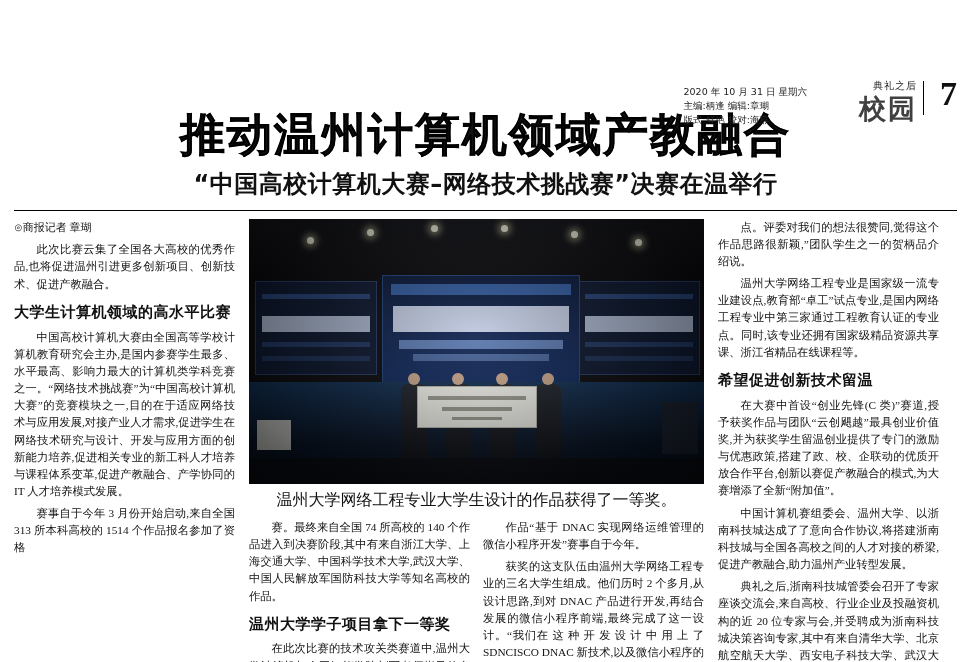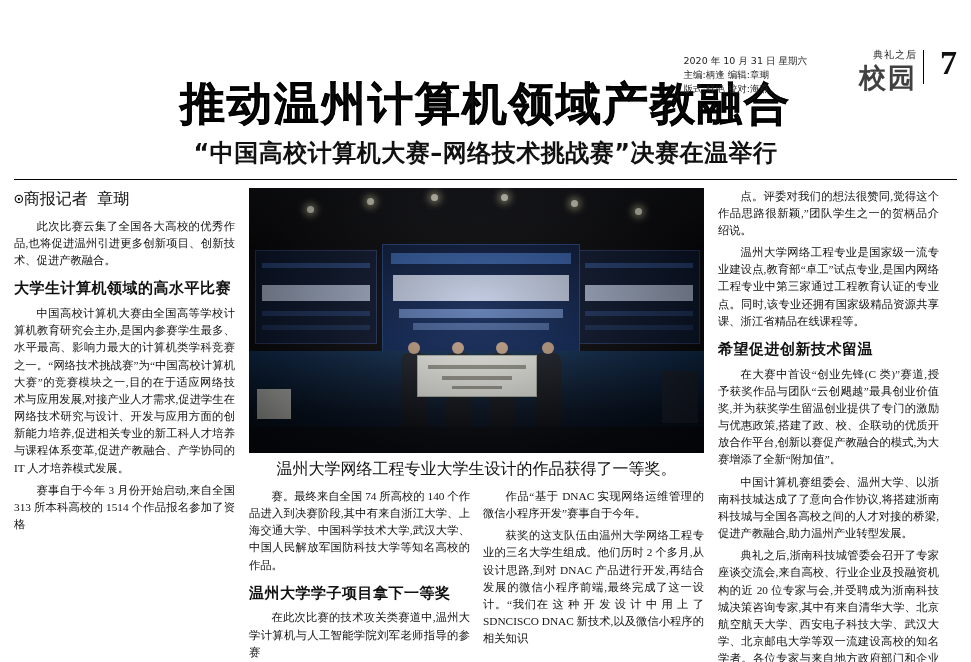--- a/index.html
+++ b/index.html
@@ -9,20 +9,21 @@
     font-family:"Liberation Serif","DejaVu Serif",serif;
     color:#111;
     overflow:hidden;
     position:relative;
   }
   .page{
     position:relative;
     width:971px;height:605px;
     box-sizing:border-box;
     padding:8px 14px 0 14px;
+    margin-top:31px;
   }
   
   .masthead{
     position:relative;
     height:62px;
   }
   .mh-meta{
     position:absolute;
     right:150px;
     top:46px;
@@ -103,23 +104,23 @@
   }
   .col{
     width:221px;
     font-size:11.3px;
     line-height:1.52;
     text-align:justify;
     position:relative;
   }
   .col.wide{width:455px;}
   .byline{
-    font-size:16px;
+    font-size:11px;
     margin-bottom:6px;
-    font-family:Liberation Mono, monospace;
+    font-family:Liberation Serif, serif;
   }
   p.para{
     margin:0 0 5px 0;
     text-indent:2em;
   }
   h3.sub{
     font-size:15px;
     font-weight:bold;
     margin:8px 0 5px 0;
     letter-spacing:0.5px;

